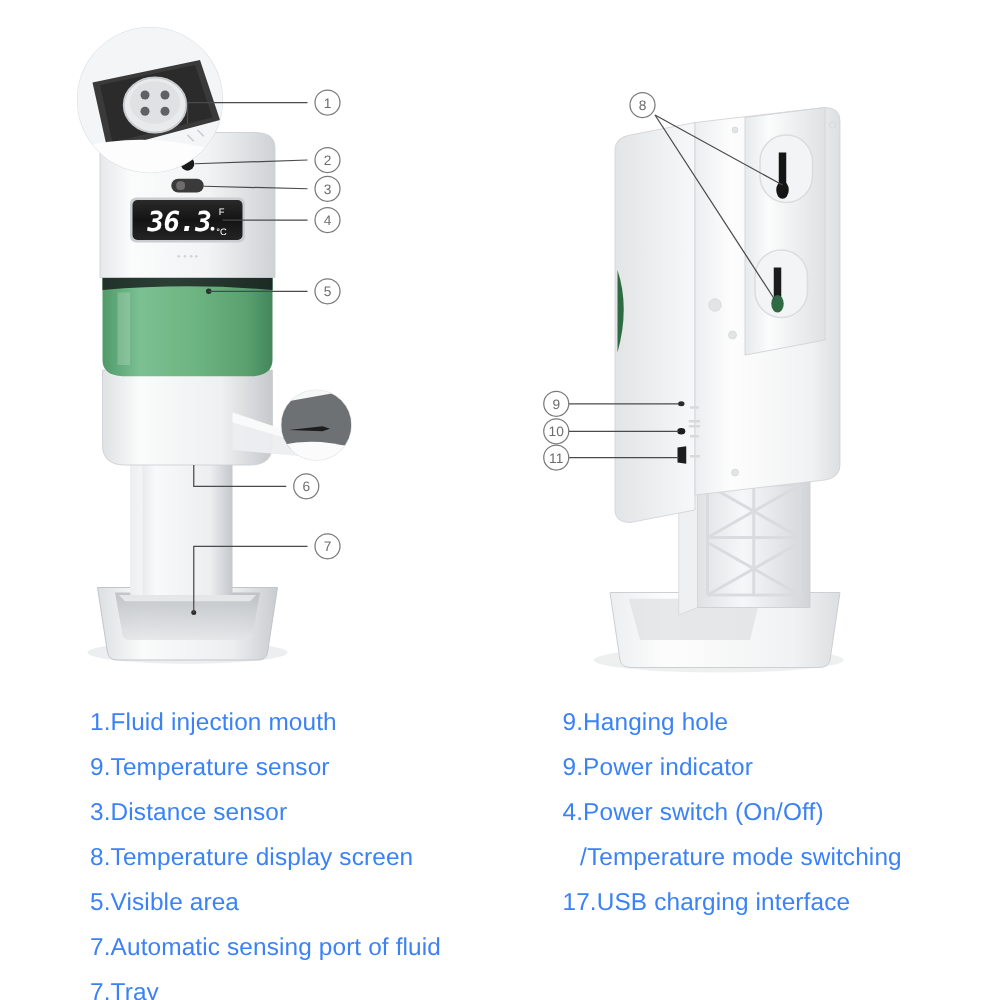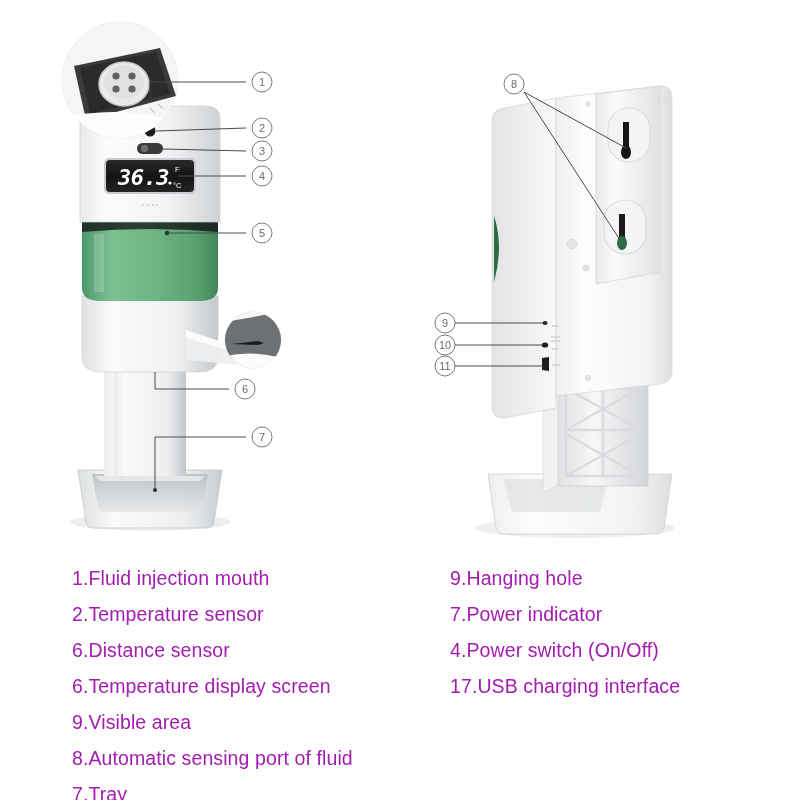--- a/index.html
+++ b/index.html
@@ -20,21 +20,21 @@
   
   #legend{
     position:absolute;left:0;top:560px;width:800px;height:240px;
   }
   .legend-col{position:absolute;top:0;}
   .legend-col.left{left:72px;width:380px;}
   .legend-col.right{left:450px;width:350px;}
   .legend-item{
     font-size:19.5px;
     line-height:36px;
-    color:#a21caf;
+    color:#3b82f6;
     white-space:nowrap;
     letter-spacing:.1px;
   }
   .legend-item.cont{padding-left:14px;}
 
   
   .num-text{
     font-family:"Liberation Sans","DejaVu Sans",sans-serif;
     font-size:11px;fill:#6d6d6d;
   }
@@ -367,28 +367,29 @@
         <path class="lead" d="M455 366 L543 366"></path>
         <circle class="bub" cx="445" cy="366" r="10"></circle>
         <text class="num-text" x="445" y="370" text-anchor="middle" font-size="10">11</text>
       </g>
     </svg>
   </div>
 
   <div id="legend">
     <div class="legend-col left">
       <div class="legend-item">1.Fluid injection mouth</div>
-      <div class="legend-item">2.Temperature sensor</div>
-      <div class="legend-item">6.Distance sensor</div>
-      <div class="legend-item">6.Temperature display screen</div>
-      <div class="legend-item">9.Visible area</div>
-      <div class="legend-item">8.Automatic sensing port of fluid</div>
+      <div class="legend-item">9.Temperature sensor</div>
+      <div class="legend-item">3.Distance sensor</div>
+      <div class="legend-item">8.Temperature display screen</div>
+      <div class="legend-item">5.Visible area</div>
+      <div class="legend-item">7.Automatic sensing port of fluid</div>
       <div class="legend-item">7.Tray</div>
     </div>
     <div class="legend-col right">
       <div class="legend-item">9.Hanging hole</div>
-      <div class="legend-item">7.Power indicator</div>
+      <div class="legend-item">9.Power indicator</div>
       <div class="legend-item">4.Power switch (On/Off)</div>
+      <div class="legend-item cont">/Temperature mode switching</div>
       <div class="legend-item">17.USB charging interface</div>
     </div>
   </div>
 
 </div>
 
 </body></html>

